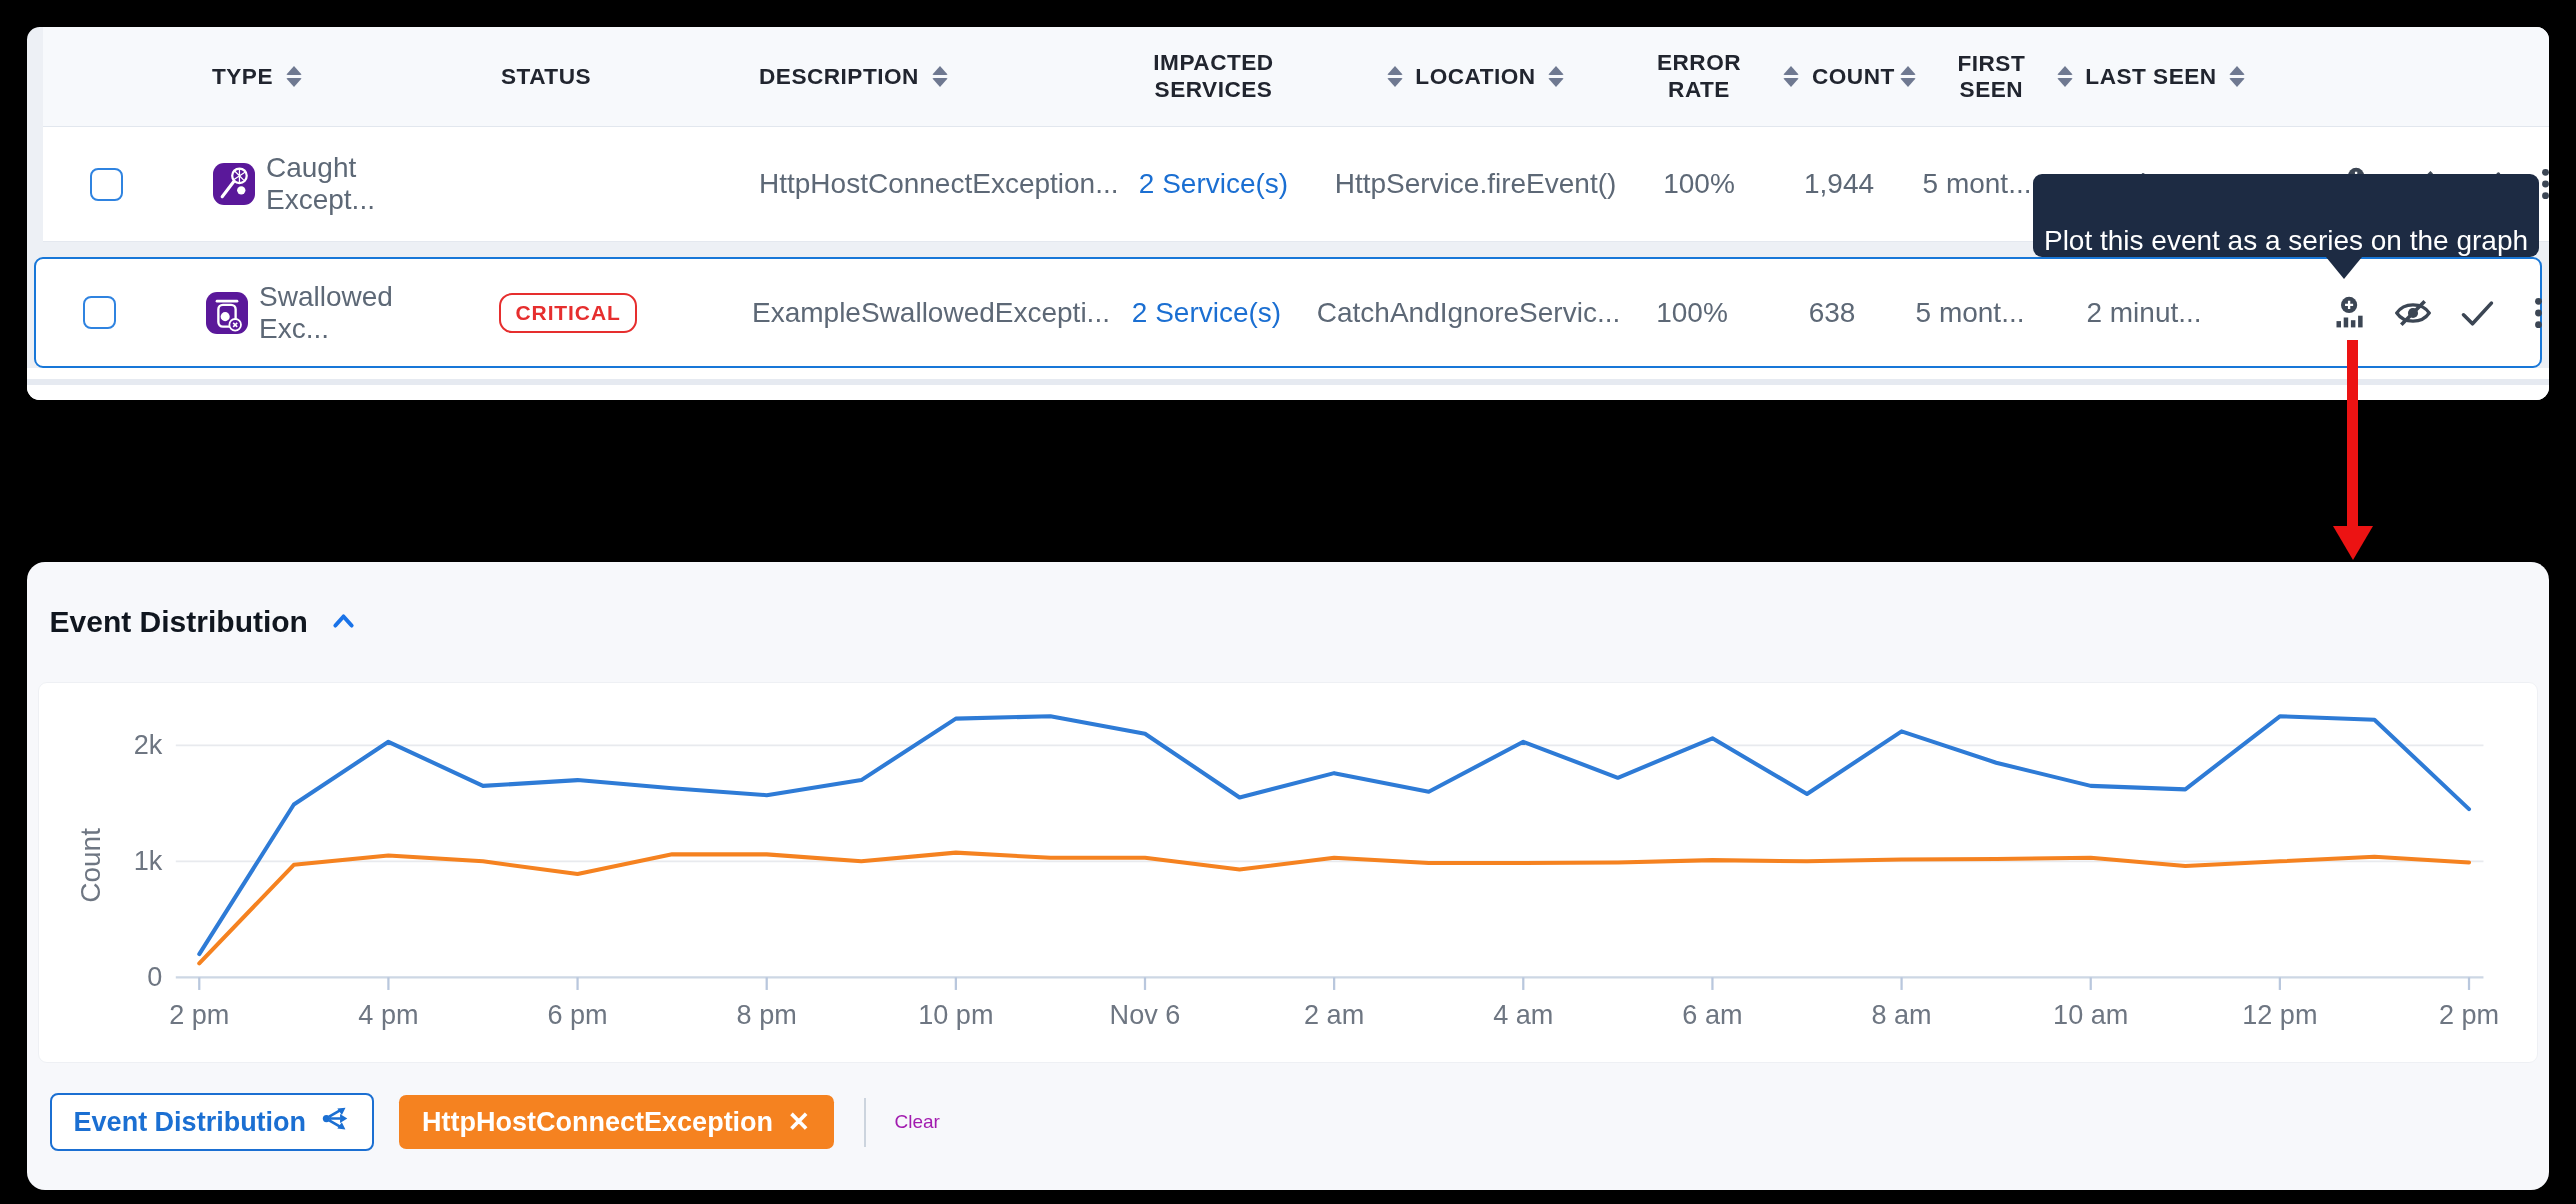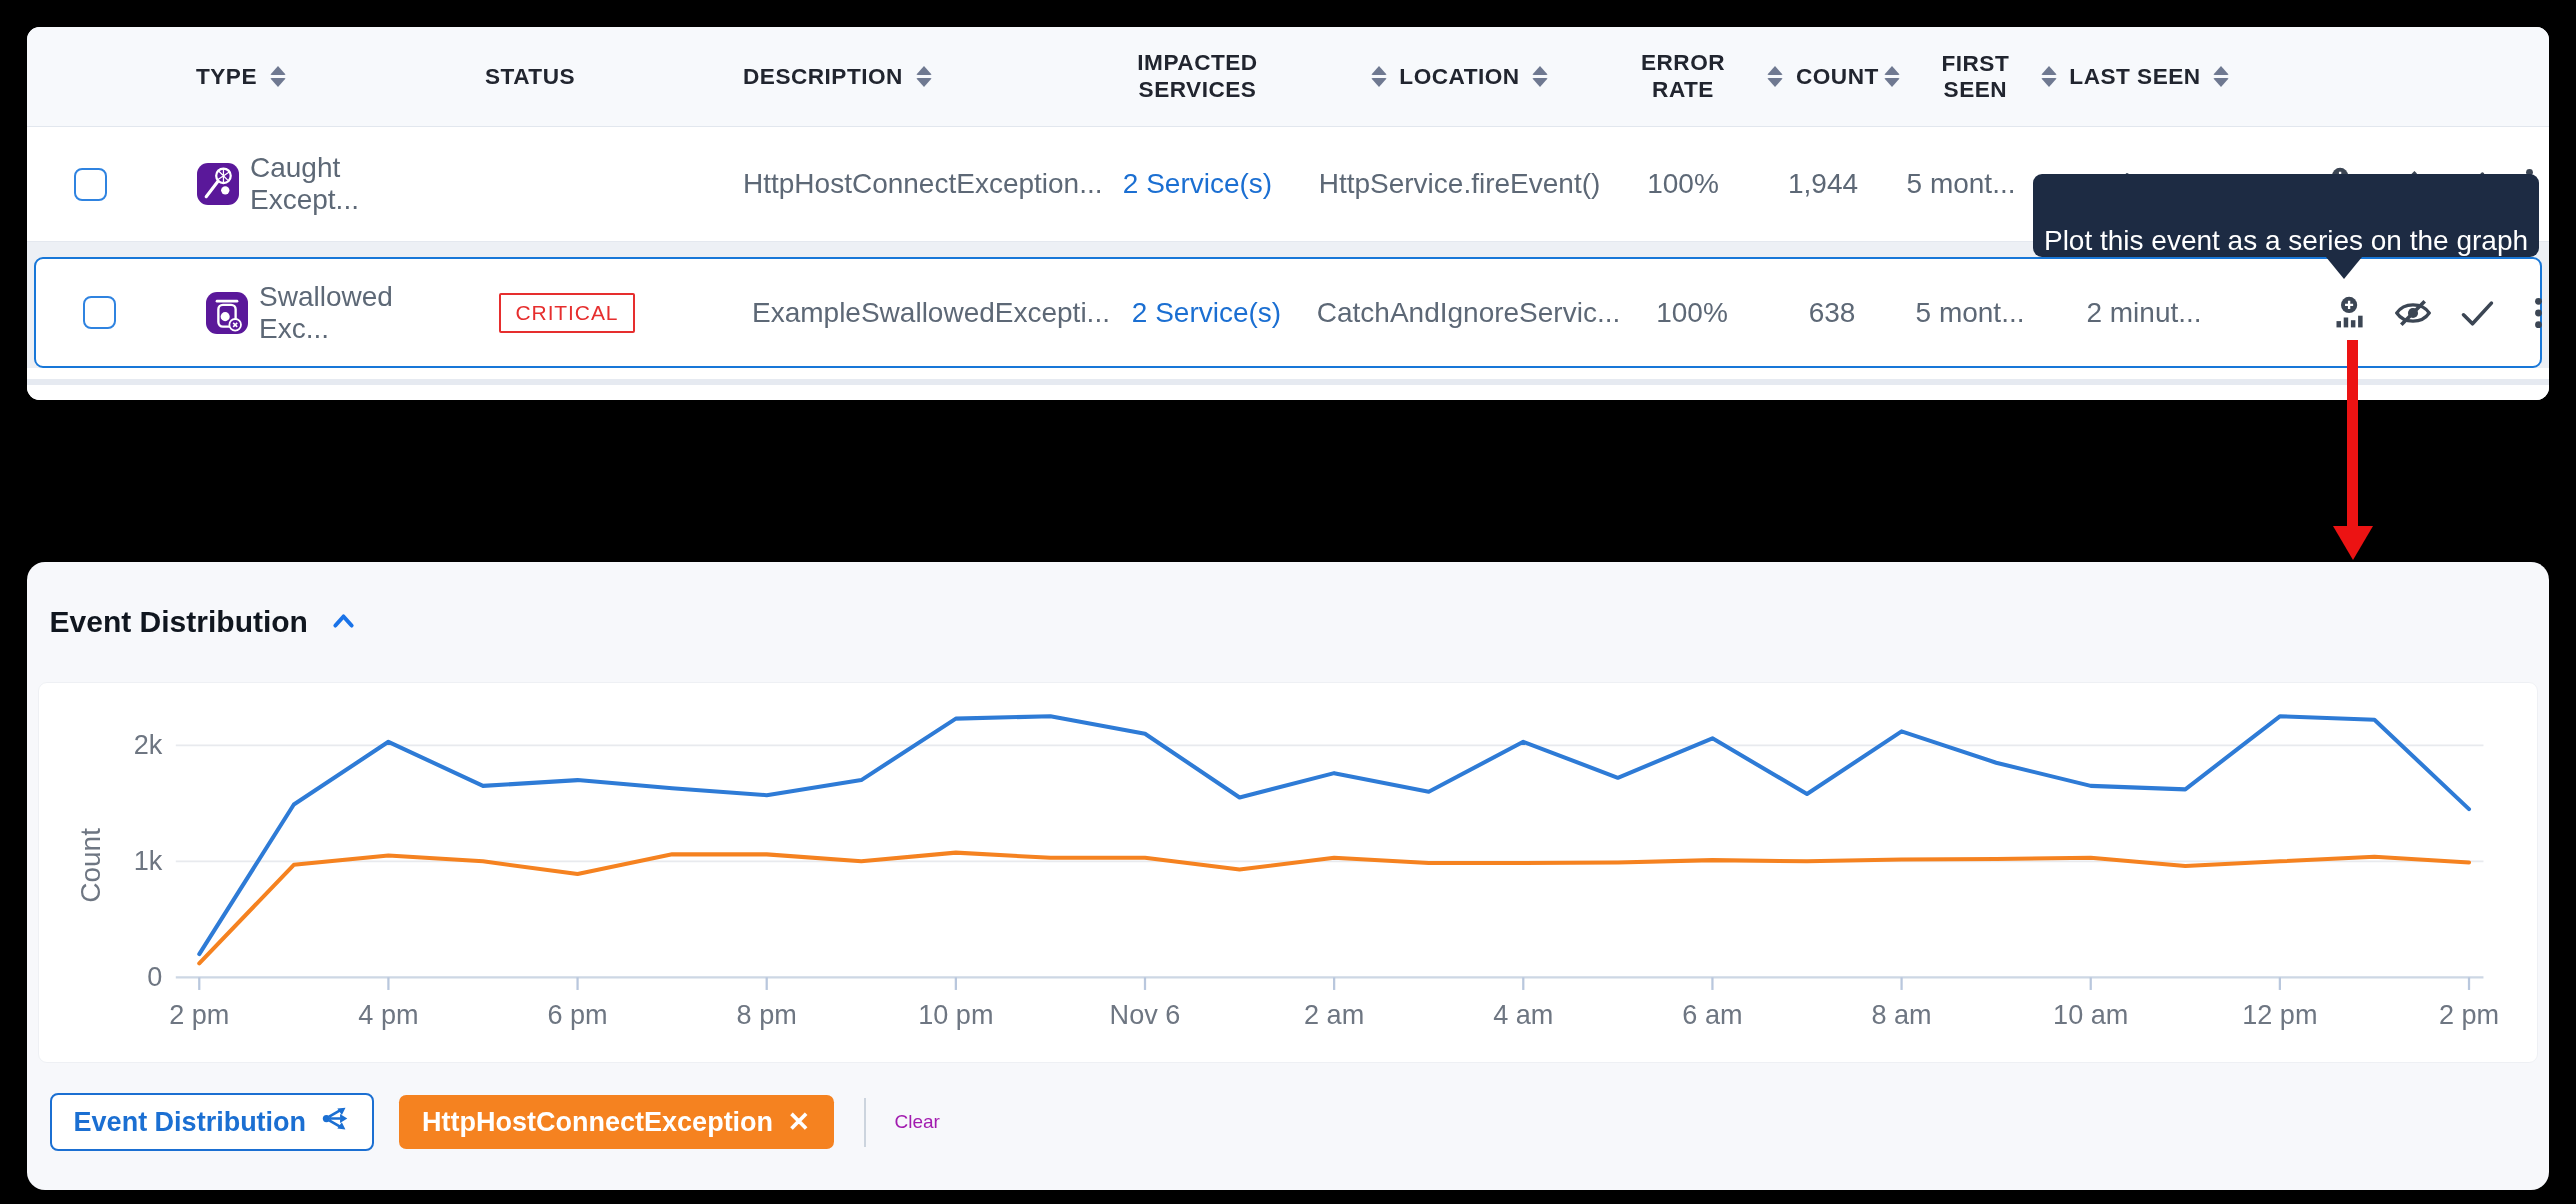--- a/index.html
+++ b/index.html
@@ -3,21 +3,21 @@
 <meta charset="utf-8">
 <style>
   html,body{margin:0;padding:0;background:#000;}
   .stage{position:relative;width:2576px;height:1205px;background:#000;overflow:hidden;
          font-family:"Liberation Sans",sans-serif;}
 
   
   .table-card{position:absolute;left:27px;top:27px;width:2522px;height:373px;
               background:#edf0f5;border-radius:12.7px;overflow:hidden;}
   .tgrid{display:grid;grid-template-columns:127px 298px 244px 384px 235px 289px 158px 122px 154px 194px 316px;
-         align-items:center;}
+         align-items:center;margin-left:16px;}
   .thead{height:99px;background:#f7f9fc;border-bottom:0.9px solid #e2e7ee;}
   .th{display:flex;align-items:center;gap:12.7px;font-size:22.6px;font-weight:700;
       color:#21252f;letter-spacing:0.5px;}
   .th .two{line-height:1.18;}
   .th-type{padding-left:42px;}
   .th-status{padding-left:33px;}
   .th-desc{padding-left:47px;}
   .th-center{justify-content:center;text-align:center;}
   .sort{display:inline-flex;flex-direction:column;gap:3.6px;align-items:center;}
   .sort i{display:block;width:0;height:0;border-left:8.1px solid transparent;border-right:8.1px solid transparent;}
@@ -33,22 +33,22 @@
   .row-sliver{height:16.3px;background:#fff;}
 
   .cell{display:flex;align-items:center;font-size:28px;color:#5d6876;}
   .cell-center{justify-content:center;}
   .cell-desc{padding-left:47px;}
   .checkbox{width:29px;height:29px;border:2.7px solid #2f83e0;border-radius:8.1px;background:#fff;margin:0 auto;}
   .type-cell{gap:11px;padding-left:43px;}
   .type-badge{width:42px;height:42px;border-radius:11px;background:#5a189a;flex:0 0 auto;
               display:flex;align-items:center;justify-content:center;}
   .status-cell{padding-left:38px;}
-  .critical{font-size:21px;font-weight:400;letter-spacing:0.9px;color:#e62e2e;
-            border:2.3px solid #e62e2e;border-radius:2px;padding:6.3px 14.5px;background:#fff;}
+  .critical{font-size:21px;font-weight:700;letter-spacing:0.9px;color:#e62e2e;
+            border:2.3px solid #e62e2e;border-radius:13px;padding:6.3px 14.5px;background:#fff;}
   .link{color:#1b6fd2;}
   .actions-cell{gap:25px;padding-left:90px;}
   .action-btn{width:40px;height:40px;display:flex;align-items:center;justify-content:center;}
 
   
   .tooltip{position:absolute;left:2033px;top:174px;width:506px;height:83px;background:#1d2b43;
            border-radius:9px;color:#fff;font-size:28px;display:flex;align-items:flex-end;
            justify-content:center;z-index:40;}
   .tooltip .pointer{position:absolute;left:293px;top:100%;width:0;height:0;
            border-left:18px solid transparent;border-right:18px solid transparent;

